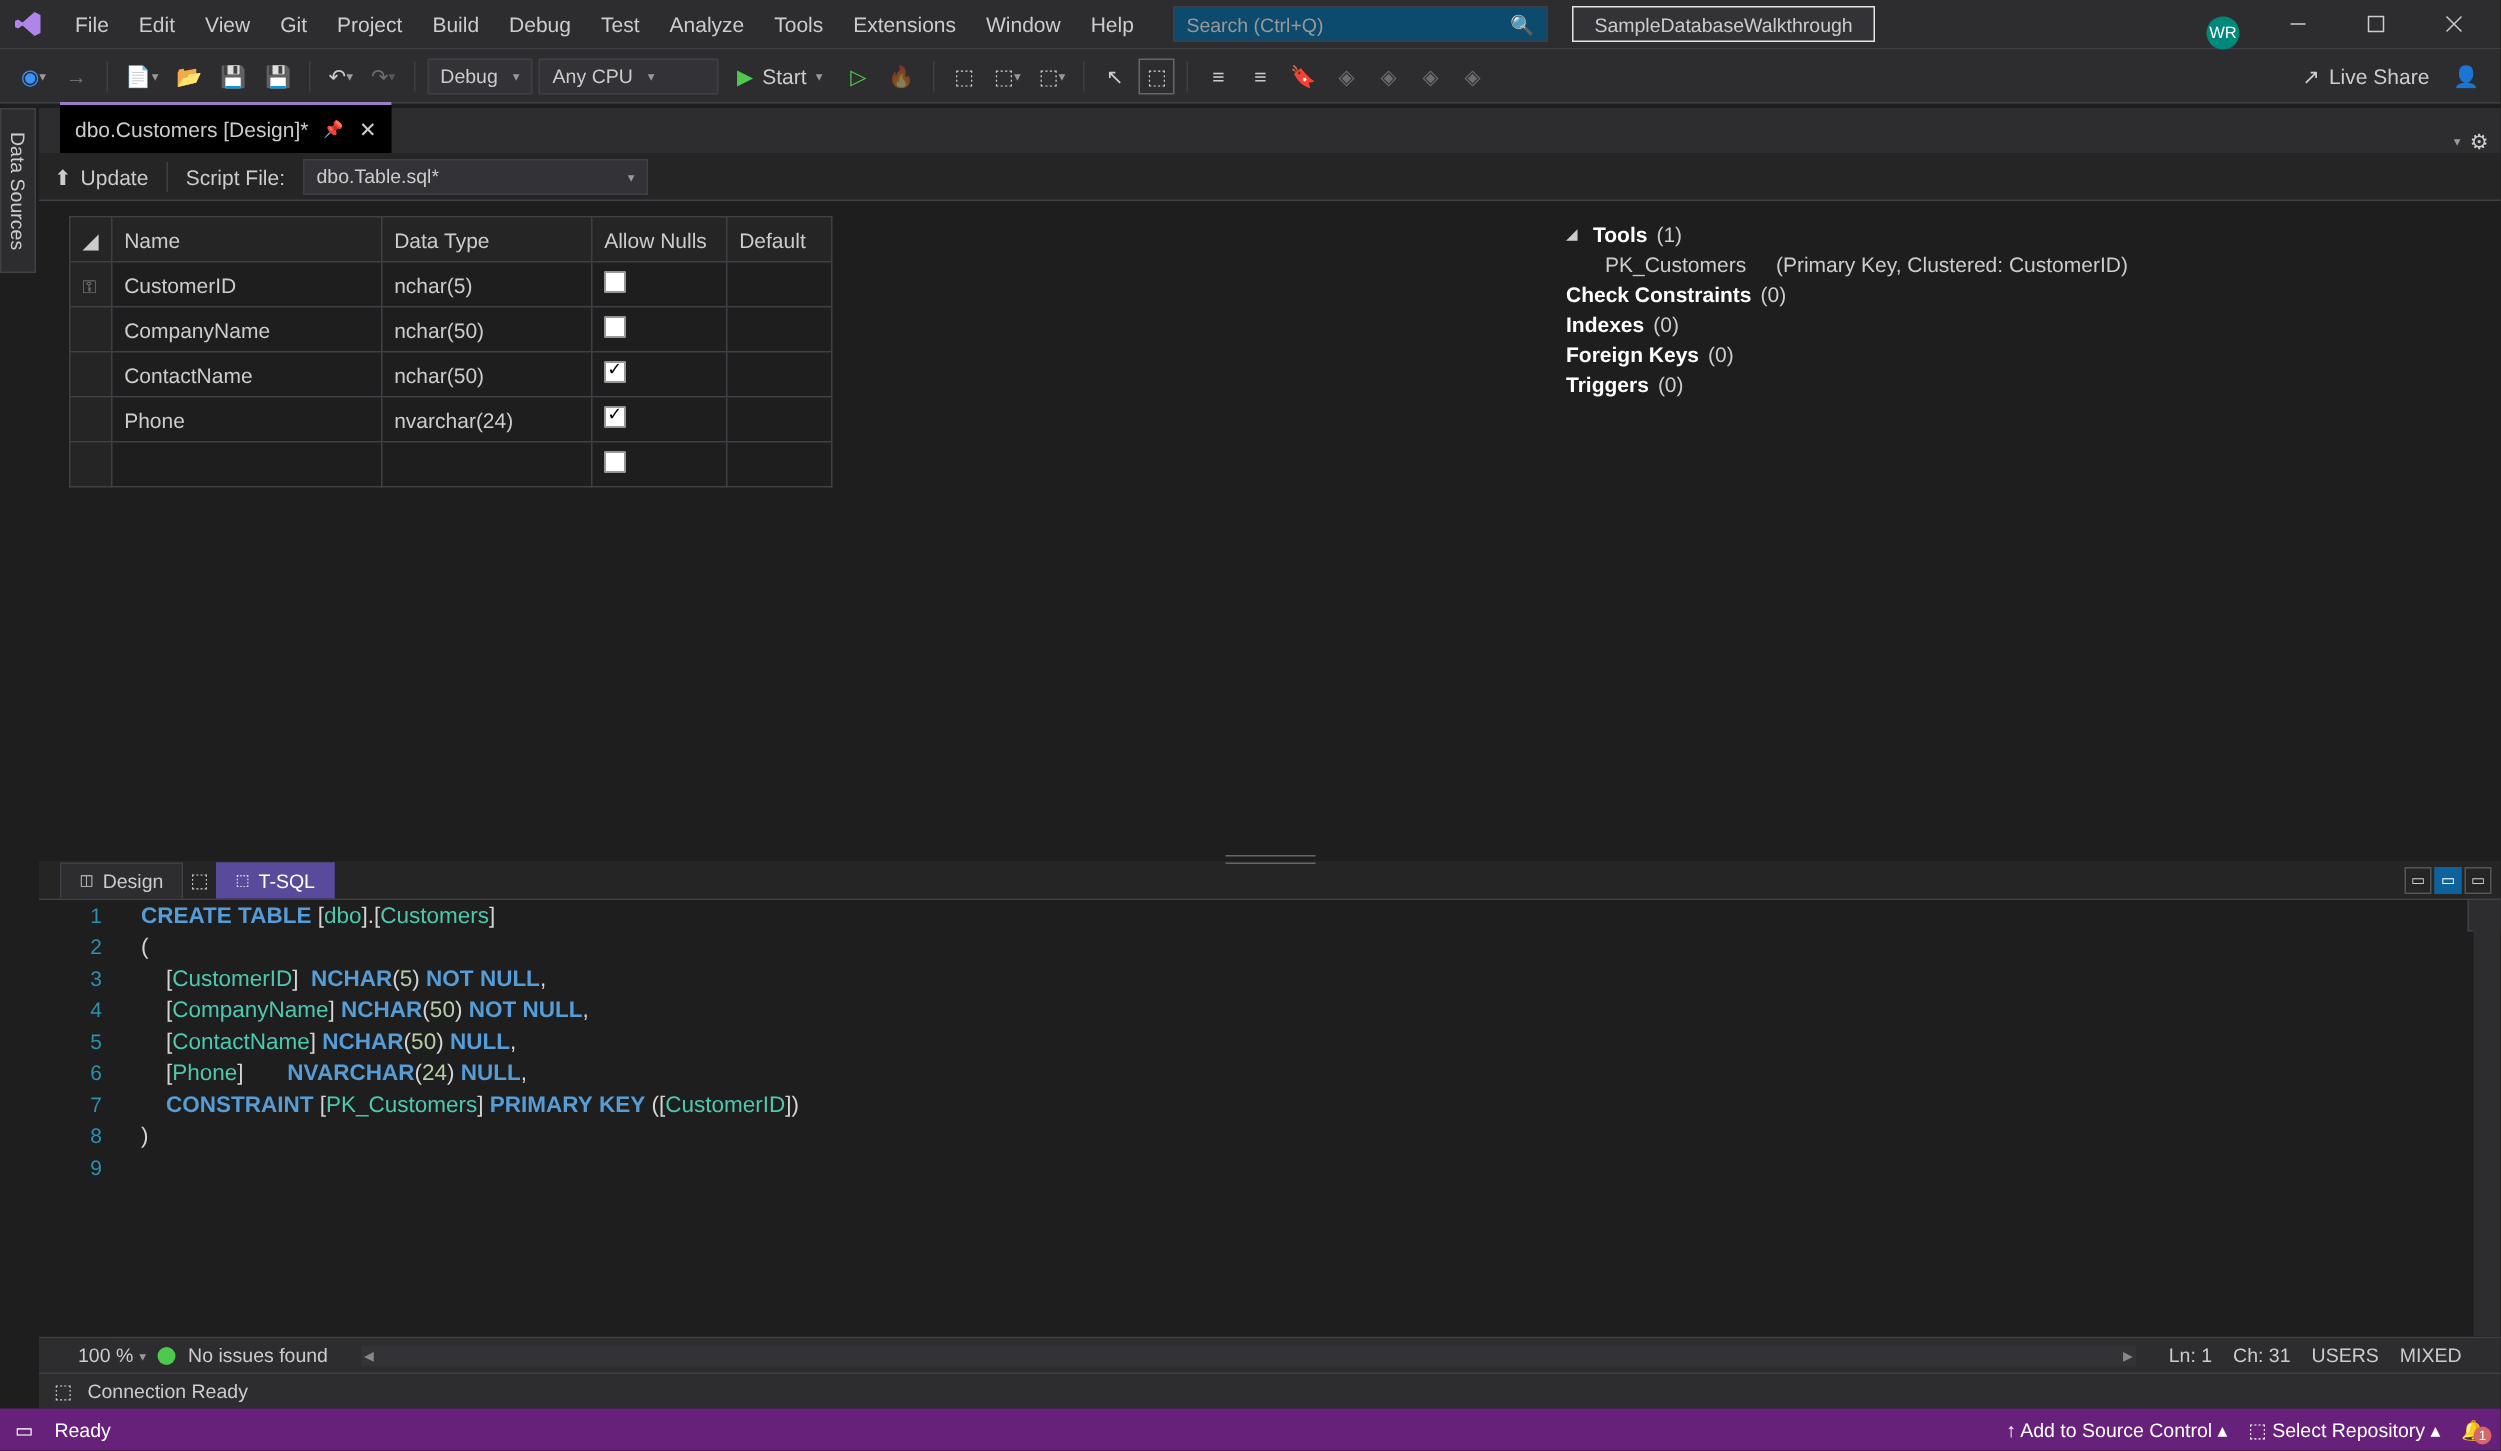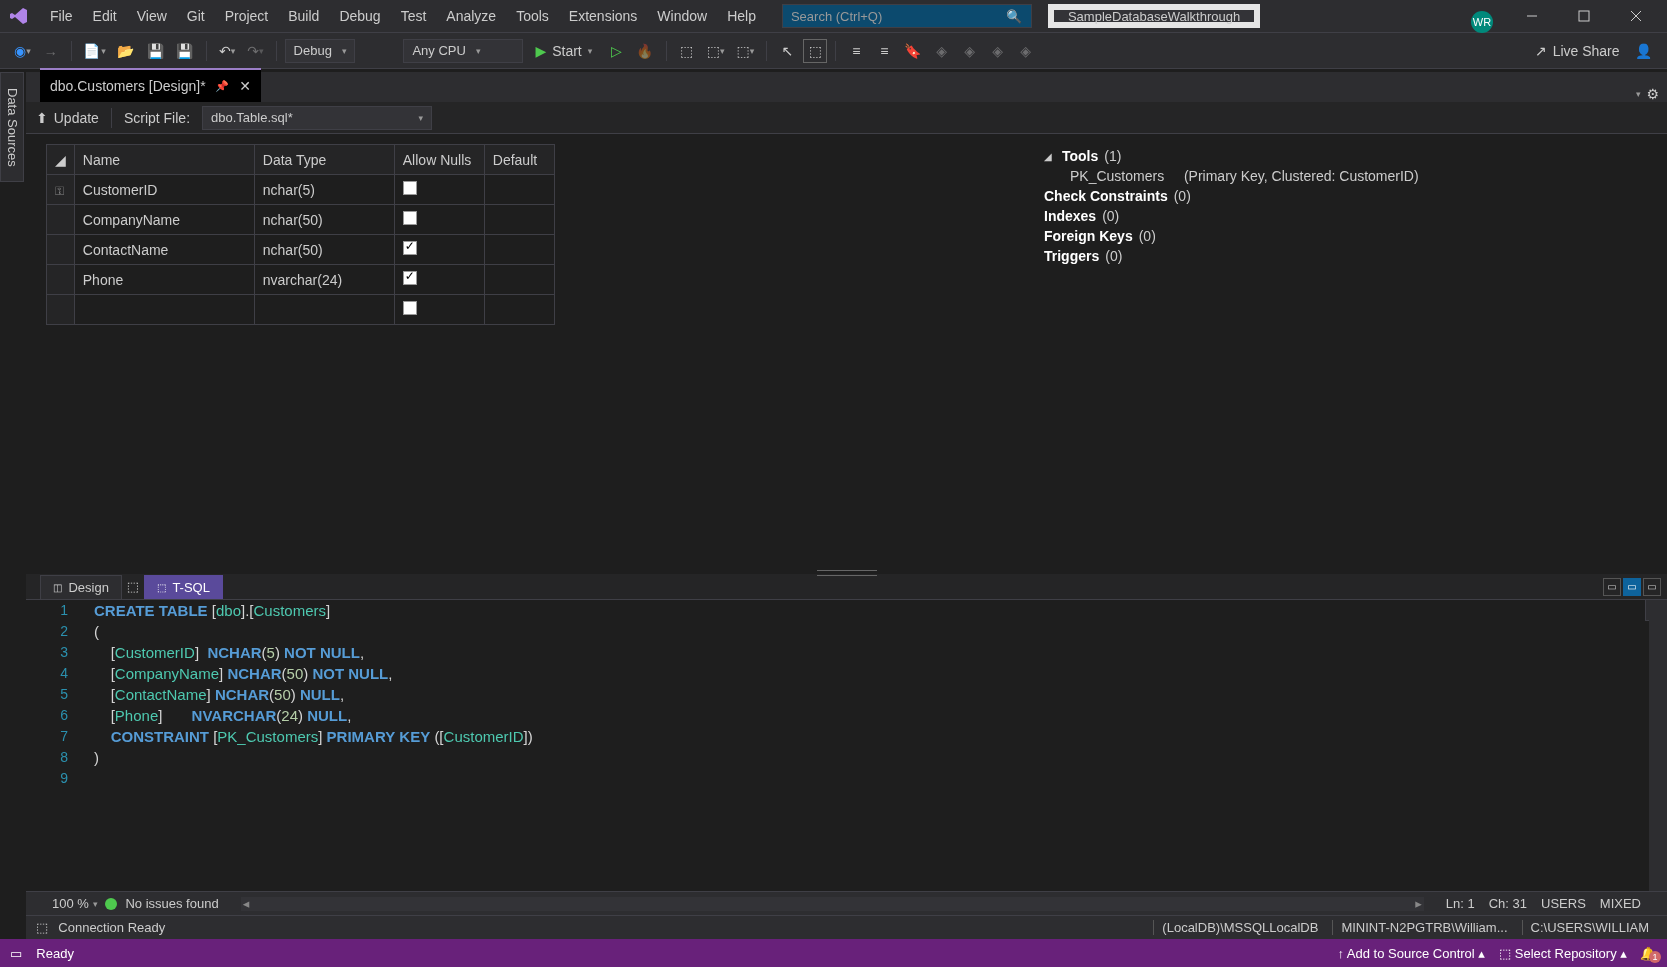--- a/index.html
+++ b/index.html
@@ -2,21 +2,21 @@
 <html><head>
 <meta charset="utf-8">
 <style>
 * { margin:0; padding:0; box-sizing:border-box; font-family:"Segoe UI",Arial,sans-serif; }
 html,body { width:1667px; height:967px; background:#1e1e1e; color:#ccc; overflow:hidden; font-size:14px; }
 .titlebar { height:33px; background:#2d2d30; display:flex; align-items:center; padding:0 8px; gap:4px; border-bottom:1px solid #3f3f46; }
 .vs-logo { width:22px; height:22px; display:flex; align-items:center; justify-content:center; margin-right:6px; }
 .menu-item { padding:3px 10px; color:#ccc; cursor:pointer; font-size:14px; }
 .search-box { margin-left:12px; background:#0c4a6e; border:1px solid #3f3f46; height:24px; width:250px; display:flex; align-items:center; padding:0 8px; color:#999; font-size:13px; position:relative; }
 .search-icon-right { position:absolute; right:8px; color:#999; }
-.solution-name { margin-left:12px; background:#333337; border:6px solid #e5e5e5; height:24px; padding:0 14px; display:flex; align-items:center; color:#ccc; font-size:13px; }
+.solution-name { margin-left:12px; background:#333337; border:1px solid #e5e5e5; height:24px; padding:0 14px; display:flex; align-items:center; color:#ccc; font-size:13px; }
 .title-glyphs { margin-left:auto; display:flex; align-items:flex-end; gap:6px; }
 .avatar { width:22px; height:22px; border-radius:50%; background:#00897b; color:#fff; font-size:11px; display:flex; align-items:center; justify-content:center; margin-right:10px; }
 .win-btn { width:46px; height:33px; display:flex; align-items:center; justify-content:center; color:#ccc; }
 .toolbar { height:36px; background:#2d2d30; display:flex; align-items:center; padding:0 10px; gap:4px; border-bottom:1px solid #3f3f46; }
 .tb-btn { height:24px; min-width:24px; display:flex; align-items:center; justify-content:center; padding:0 4px; color:#ccc; }
 .tb-sep { width:1px; height:20px; background:#3f3f46; margin:0 4px; }
 .tb-drop { height:24px; background:#333337; border:1px solid #3f3f46; display:flex; align-items:center; padding:0 8px; gap:10px; font-size:13px; }
 .chev-sm { font-size:9px; color:#999; }
 .start-btn { display:flex; align-items:center; gap:6px; color:#ccc; padding:0 8px; }
 .play { color:#4ec94e; }
@@ -146,21 +146,21 @@
   <div class="tb-btn" style="color:#3794ff">💾</div>
   <div class="tb-btn" style="color:#3794ff">💾</div>
   <div class="tb-sep"></div>
   <div class="tb-btn">↶ <span class="chev-sm">▾</span></div>
   <div class="tb-btn" style="opacity:.4">↷ <span class="chev-sm">▾</span></div>
   <div class="tb-sep"></div>
   <div class="tb-drop">
       <span>Debug</span>
       <span class="chev-sm">▾</span>
     </div>
-  <div class="tb-drop" style="width:120px;margin-left:44px;">
+  <div class="tb-drop" style="width:120px;">
       <span>Any CPU</span>
       <span class="chev-sm">▾</span>
     </div>
   <div class="tb-btn start-btn">
       <span class="play">▶</span>
       <span>Start</span>
       <span class="chev-sm">▾</span>
     </div>
   <div class="tb-btn">
       <span style="color:#4ec94e">▷</span>
@@ -353,25 +353,20 @@
         <span>Ln: 1</span>
         <span>Ch: 31</span>
         <span>USERS</span>
         <span>MIXED</span>
       </div>
     </div>
 
     <div class="conn-bar">
       <span>⬚</span>
       <span>Connection Ready</span>
-      <div class="conn-right">
-        <span>(LocalDB)\MSSQLLocalDB</span>
-        <span>MININT-N2PGTRB\William...</span>
-        <span>C:\USERS\WILLIAM</span>
-      </div>
     </div>
   </div>
 </div>
 
 <div class="statusbar">
   <span>▭</span>
   <span>Ready</span>
   <div class="sb-right">
     <span>↑ <span>Add to Source Control</span> ▴</span>
     <span>⬚ <span>Select Repository</span> ▴</span>

